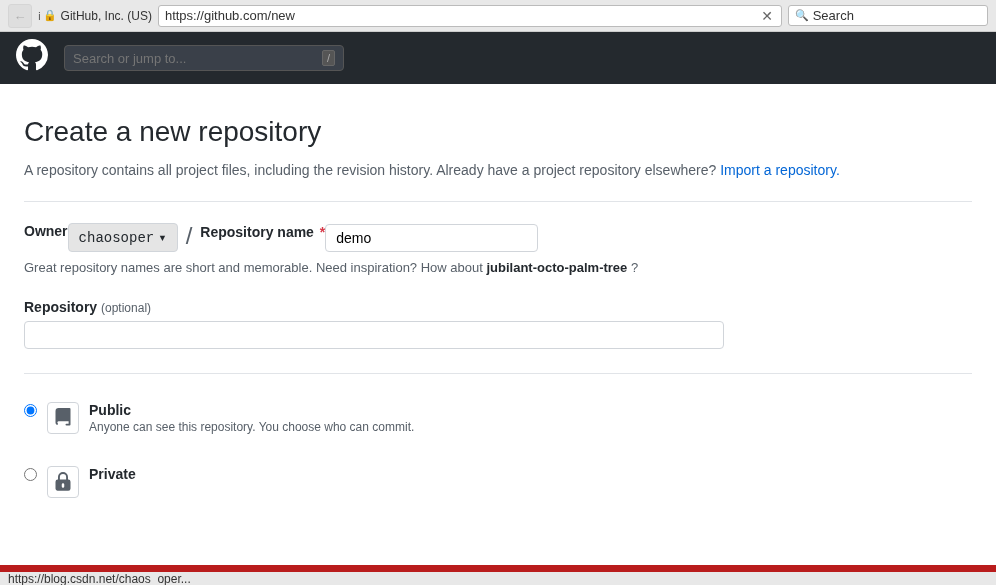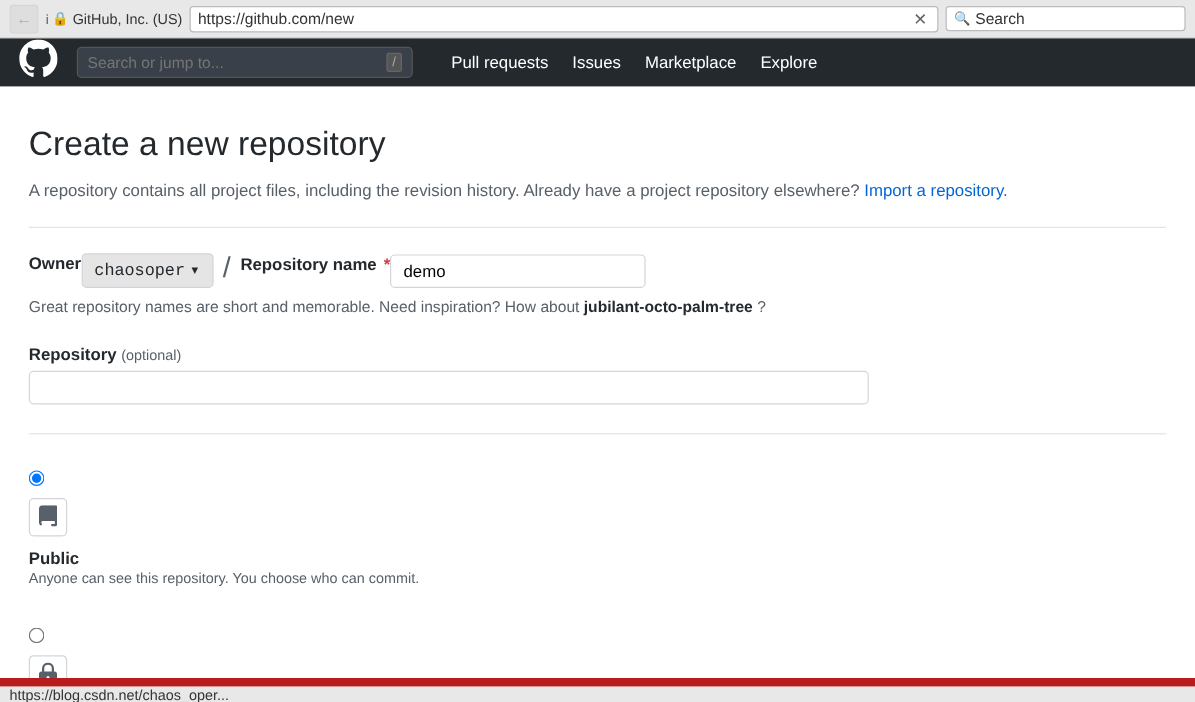--- a/index.html
+++ b/index.html
@@ -54,21 +54,21 @@
       border-radius: 3px;
       padding: 2px 6px;
       display: flex; align-items: center;
       font-size: 13px; color: #333;
     }
     .browser-search-icon { margin-right: 4px; font-size: 11px; color: #666; }
 
     
     .gh-navbar {
       background: #24292e;
-      height: 40px;
+      height: 52px;
       display: flex;
       align-items: center;
       padding: 0 16px;
       gap: 16px;
     }
     .gh-logo {
       color: #fff;
       font-size: 24px;
       cursor: pointer;
     }
@@ -224,21 +224,20 @@
 
     .visibility-section {
       margin-bottom: 16px;
     }
     .visibility-option {
       display: flex;
       align-items: flex-start;
       gap: 10px;
       margin-bottom: 16px;
       padding: 8px 0;
-      flex-direction: column;
     }
     .visibility-option input[type="radio"] {
       margin-top: 2px;
       cursor: pointer;
     }
     .visibility-icon {
       width: 32px; height: 32px;
       border: 1px solid #d1d5da;
       border-radius: 4px;
       display: flex; align-items: center; justify-content: center;
@@ -300,26 +299,20 @@
 <nav class="gh-navbar">
   <div class="gh-logo">
     <svg height="32" viewBox="0 0 16 16" width="32" fill="white">
       <path d="M8 0C3.58 0 0 3.58 0 8c0 3.54 2.29 6.53 5.47 7.59.4.07.55-.17.55-.38 0-.19-.01-.82-.01-1.49-2.01.37-2.53-.49-2.69-.94-.09-.23-.48-.94-.82-1.13-.28-.15-.68-.52-.01-.53.63-.01 1.08.58 1.23.82.72 1.21 1.87.87 2.33.66.07-.52.28-.87.51-1.07-1.78-.2-3.64-.89-3.64-3.95 0-.87.31-1.59.82-2.15-.08-.2-.36-1.02.08-2.12 0 0 .67-.21 2.2.82.64-.18 1.32-.27 2-.27.68 0 1.36.09 2 .27 1.53-1.04 2.2-.82 2.2-.82.44 1.1.16 1.92.08 2.12.51.56.82 1.27.82 2.15 0 3.07-1.87 3.75-3.65 3.95.29.25.54.73.54 1.48 0 1.07-.01 1.93-.01 2.2 0 .21.15.46.55.38A8.013 8.013 0 0016 8c0-4.42-3.58-8-8-8z"></path>
     </svg>
   </div>
   <div class="gh-search-box">
     <input type="text" placeholder="Search or jump to..." style="">
     <span class="gh-search-slash">/</span>
   </div>
-  <div class="gh-nav-links">
-    <a class="gh-nav-link">Pull requests</a>
-    <a class="gh-nav-link">Issues</a>
-    <a class="gh-nav-link">Marketplace</a>
-    <a class="gh-nav-link">Explore</a>
-  </div>
 </nav>
 
 <div class="main-content">
   <h1 class="page-title">Create a new repository</h1>
 
   <p class="page-description">
     <span>A repository contains all project files, including the revision history. Already have a project repository elsewhere?</span>
     <a class="import-link">Import a repository.</a>
   </p>
 

